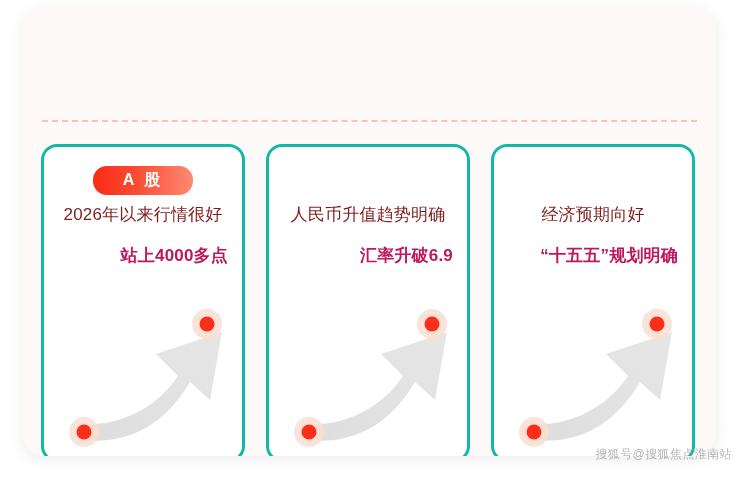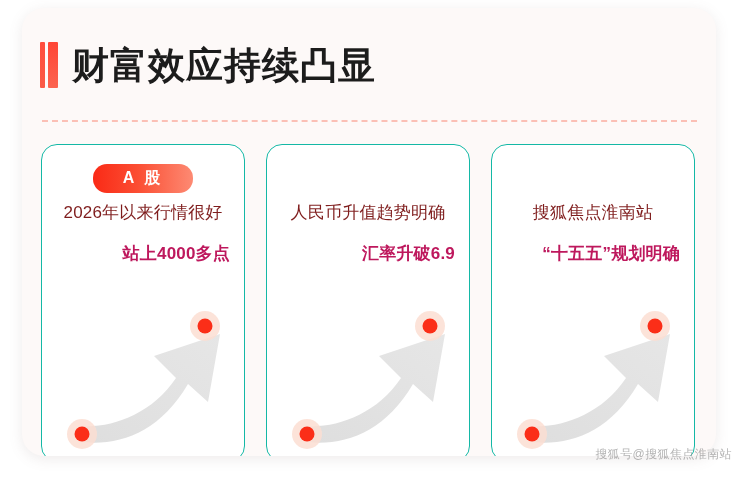--- a/index.html
+++ b/index.html
@@ -88,21 +88,21 @@
     top: 136px;
     width: 656px;
     display: flex;
     gap: 21px;
   }
   .card {
     position: relative;
     width: 204px;
     height: 318px;
     background: #ffffff;
-    border: 1px solid #14b8a6;
+    border: 3px solid #14b8a6;
     border-radius: 16px;
     overflow: hidden;
     box-sizing: border-box;
   }
 
   .badge-row {
     position: absolute;
     left: 0;
     top: 19px;
     width: 100%;
@@ -171,28 +171,20 @@
     white-space: nowrap;
   }
 </style>
 </head>
 <body>
 
 <div class="stage">
 
   <div class="panel">
 
-    <div class="header">
-      <div class="accent">
-        <div class="bar-thin"></div>
-        <div class="bar-gap"></div>
-        <div class="bar-thick"></div>
-      </div>
-      <div class="page-title">财富效应持续凸显</div>
-    </div>
 
     <div class="divider"></div>
 
     <div class="cards">
 
       <div class="card">
         <div class="badge-row">
           <div class="badge">A 股</div>
         </div>
         <div class="card-text">2026年以来行情很好</div>
@@ -228,21 +220,21 @@
             <path d="M40 130 C 70 132, 110 118, 134 82 L 112 60 L 178 38 L 166 106 L 146 88 C 118 136, 78 150, 40 146 Z" fill="url(#ag2)"></path>
             <circle cx="40" cy="138" r="15" fill="#fbded2" opacity="0.85"></circle>
             <circle cx="40" cy="138" r="7.5" fill="#fb2e18"></circle>
             <circle cx="163" cy="30" r="15" fill="#fbded2" opacity="0.85"></circle>
             <circle cx="163" cy="30" r="7.5" fill="#fb2e18"></circle>
           </svg>
         </div>
       </div>
 
       <div class="card">
-        <div class="card-text">搜狐焦点淮南站</div>
+        <div class="card-text">经济预期向好</div>
         <div class="card-highlight">“十五五”规划明确</div>
         <div class="arrow-wrap">
           <svg width="204" height="165" viewBox="0 0 204 165" xmlns="http://www.w3.org/2000/svg">
             <defs>
               <linearGradient id="ag3" x1="0" y1="1" x2="1" y2="0">
                 <stop offset="0%" stop-color="#dedede"></stop>
                 <stop offset="100%" stop-color="#e6e6e6"></stop>
               </linearGradient>
             </defs>
             <path d="M40 130 C 70 132, 110 118, 134 82 L 112 60 L 178 38 L 166 106 L 146 88 C 118 136, 78 150, 40 146 Z" fill="url(#ag3)"></path>

